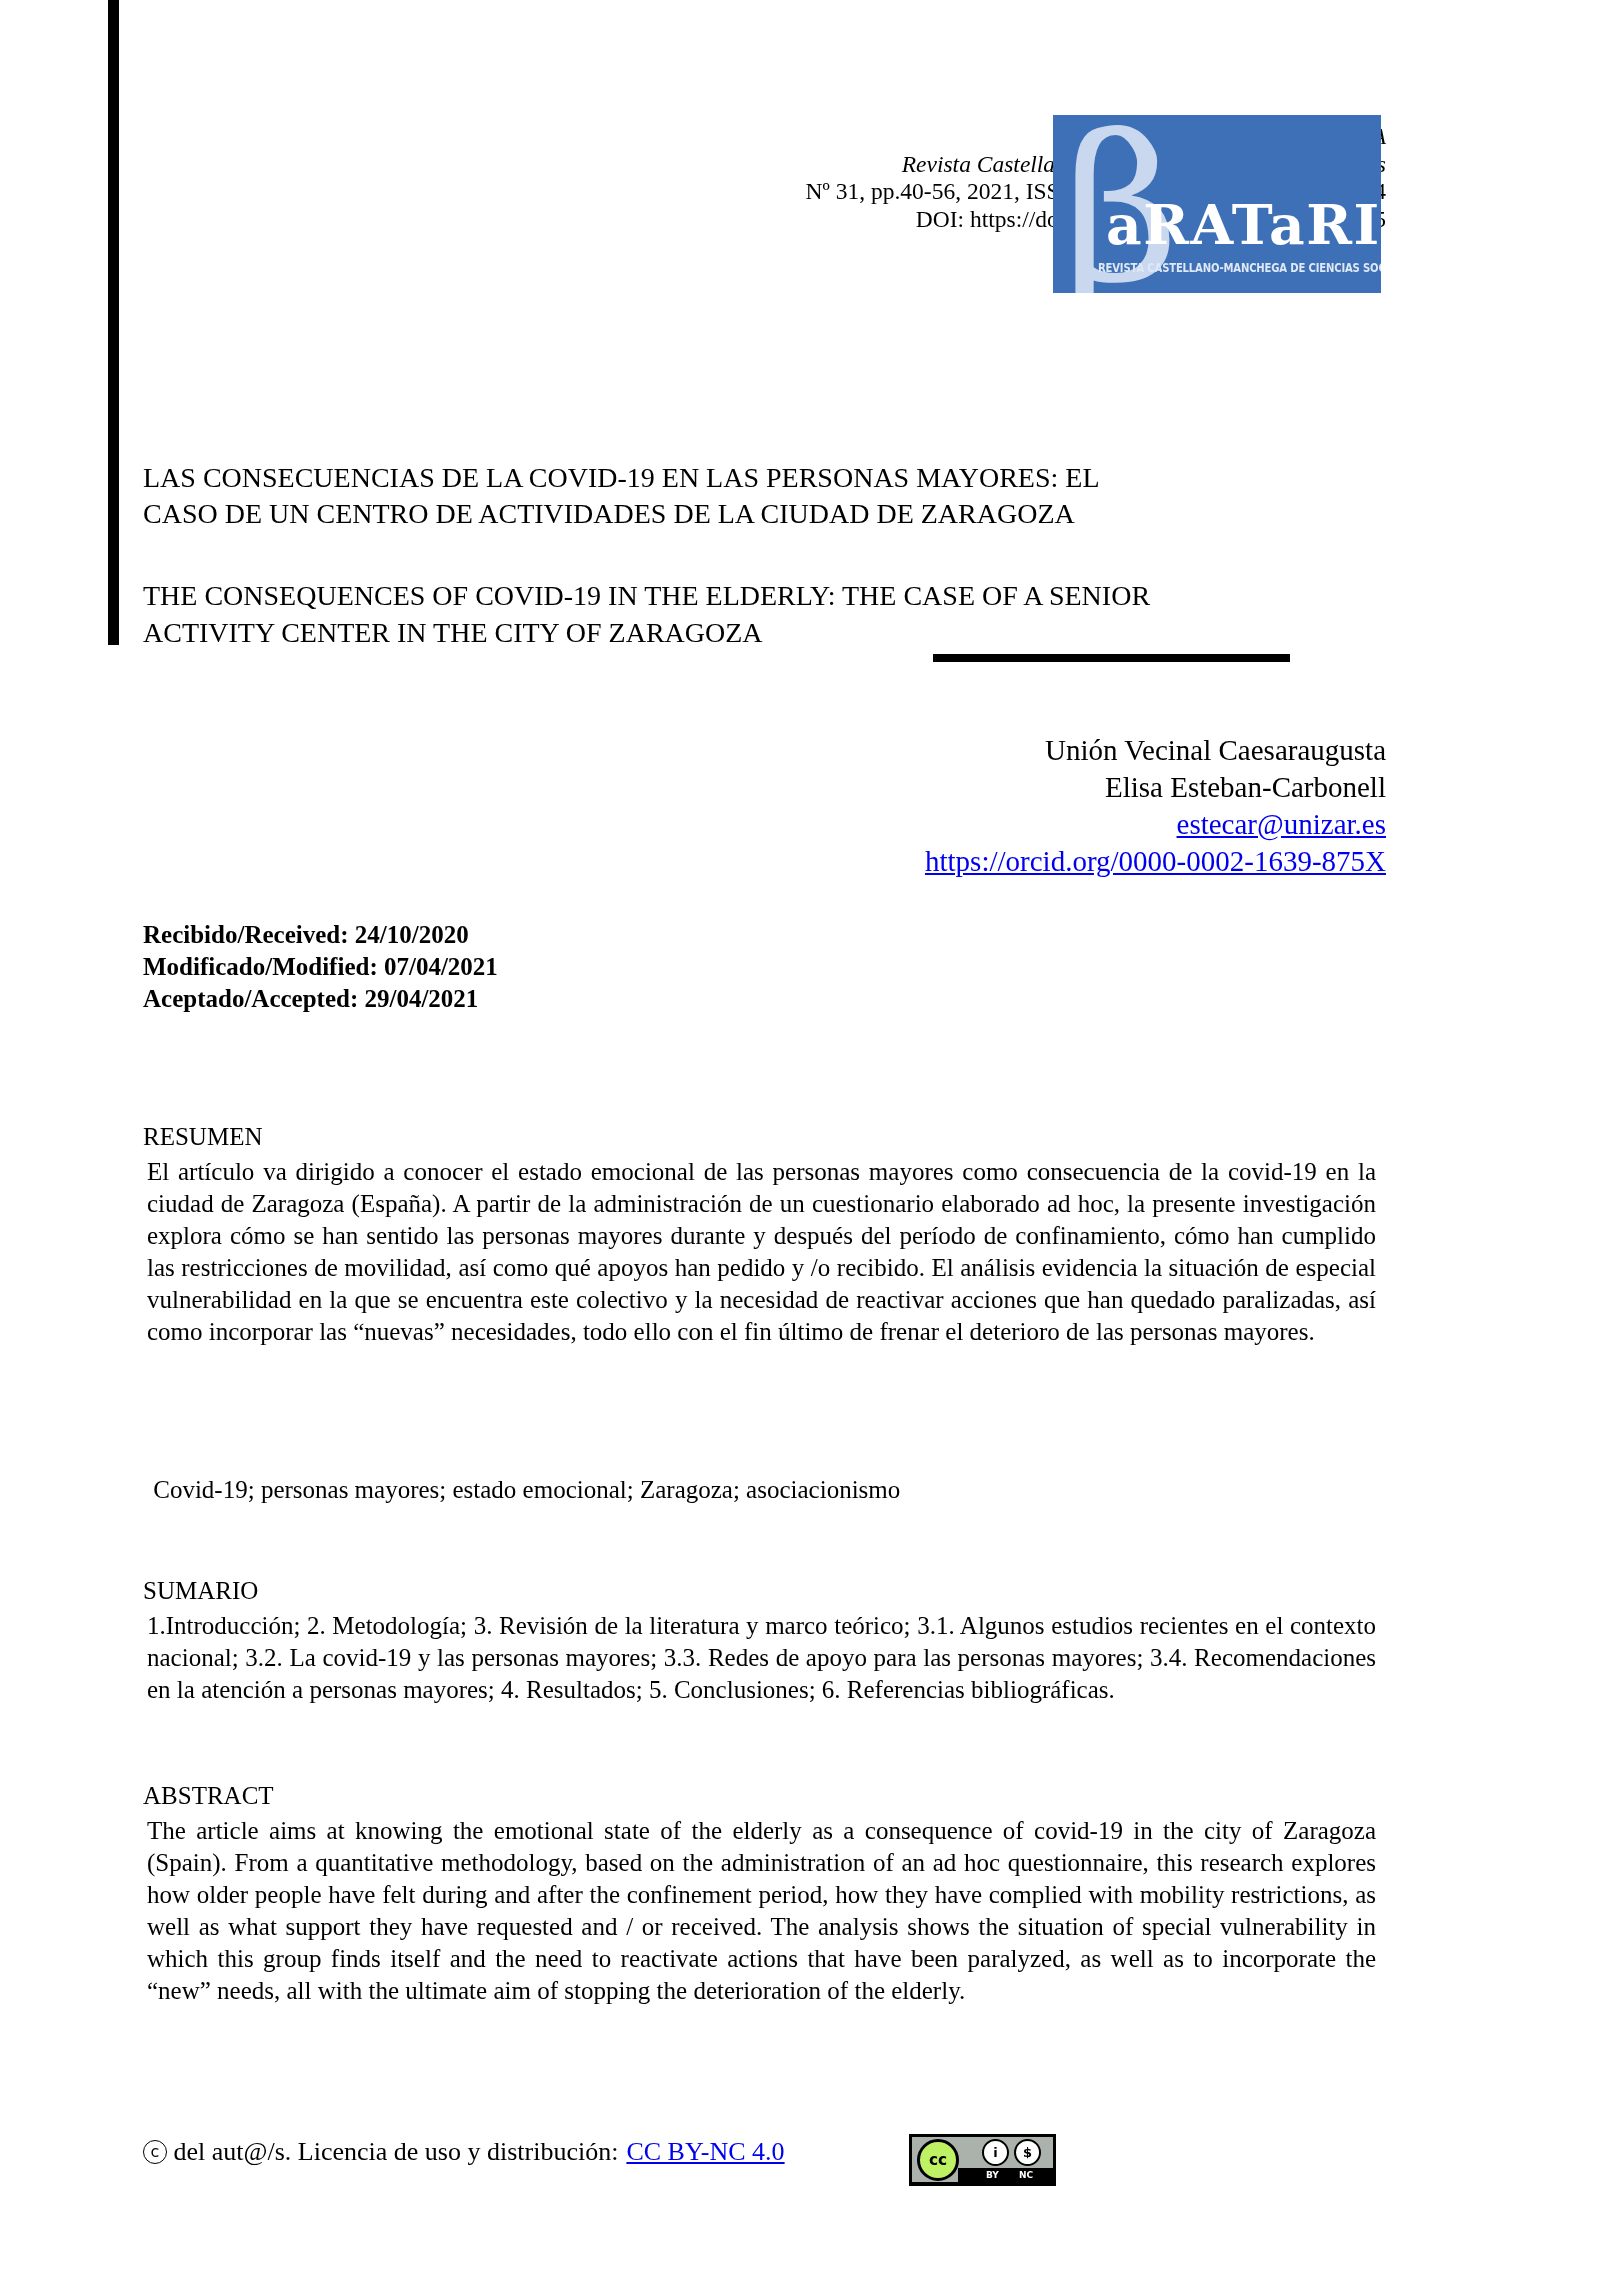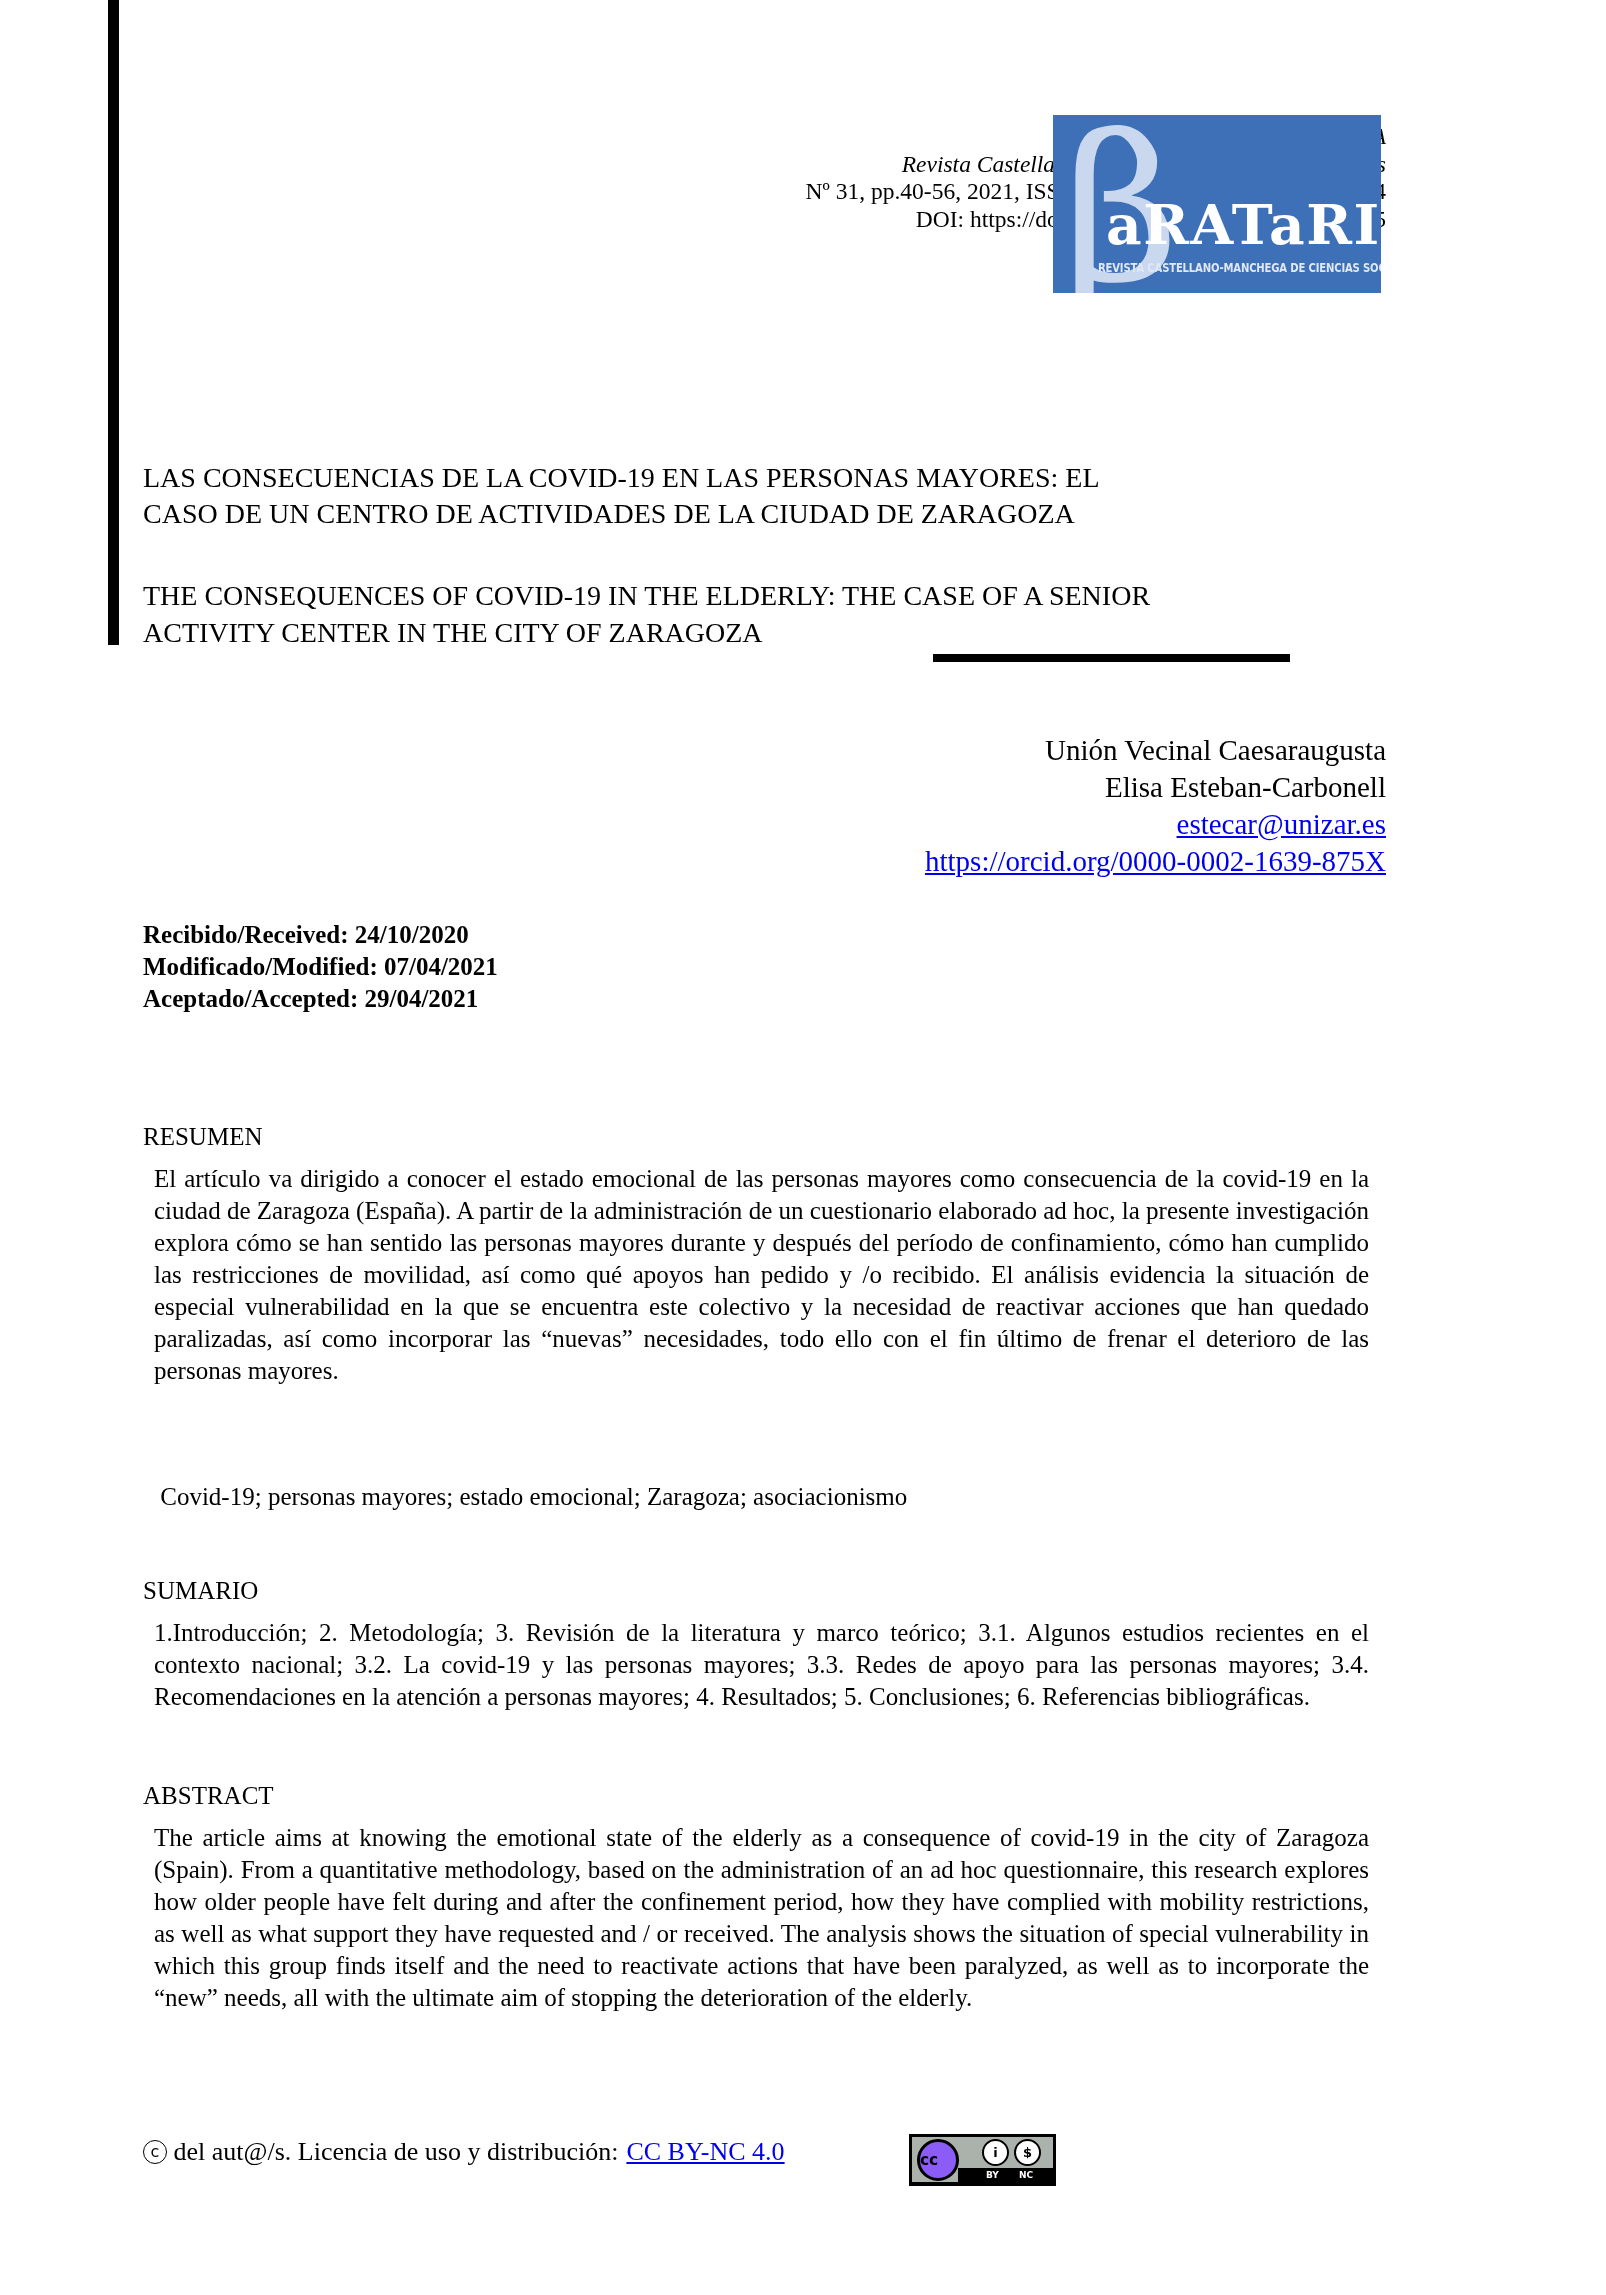--- a/index.html
+++ b/index.html
@@ -23,35 +23,35 @@
   .title-es { left:143px; top:460px; width:1237px; font-size:28px; line-height:36px; font-weight:normal; }
   .title-en { left:143px; top:577px; width:1237px; font-size:28px; line-height:37px; }
 
   .author { right:220px; top:732px; text-align:right; font-size:29px; line-height:37px; }
   .author a { color:#0000ee; text-decoration:underline; }
 
   .dates { left:143px; top:919px; font-size:25px; line-height:32px;font-weight:bold; }
 
   .section { left:143px; width:1237px; font-size:25px; line-height:32px; text-align:justify; }
   .section h3 { margin:0; font-size:25px; line-height:31px; font-weight:normal; }
-  .section p { margin:11px; }
+  .section p { margin:4px; }
 
   .sec-resumen { top:1121px; }
   .sec-palabras { top:1470px; }
   .sec-sumario { top:1575px; }
   .sec-abstract { top:1780px; }
 
   .footer { left:143px; top:2136px; font-size:26px; line-height:32px; display:flex; align-items:center; }
   .footer .copy { display:inline-block; width:24px; height:24px; border:1.6px solid #000; border-radius:50%;
                   font-family:"DejaVu Sans", sans-serif; font-size:16px; line-height:24px; text-align:center; margin-right:6.5px; box-sizing:border-box; line-height:21px; }
   .footer a { color:#0000ee; text-decoration:underline; margin-left:8px; }
   .cc-badge { left:909px; top:2134px; width:147px; height:52px; background:#000; }
   .cc-badge .inner { position:absolute; left:3.2px; top:3.2px; width:141px; height:45px; background:#aab2ab; }
-  .cc-badge .cc { position:absolute; left:8px; top:4.9px; width:36px; height:36px; border-radius:50%; background:#8b5cf6;
-                  border:3.2px solid #000; font-family:"DejaVu Sans", sans-serif; font-weight:bold; font-size:15.4px; line-height:36px; text-align:left; }
+  .cc-badge .cc { position:absolute; left:8px; top:4.9px; width:36px; height:36px; border-radius:50%; background:#bef264;
+                  border:3.2px solid #000; font-family:"DejaVu Sans", sans-serif; font-weight:bold; font-size:15.4px; line-height:36px; text-align:center; }
   .cc-badge .by, .cc-badge .nc { position:absolute; top:4.9px; width:23px; height:23px; border-radius:50%; background:#fff; border:2.4px solid #000;
                   font-family:"DejaVu Sans", sans-serif; font-weight:bold; font-size:13px; line-height:23px; text-align:center; }
   .cc-badge .by { left:73px; }
   .cc-badge .nc { left:105px; }
   .cc-badge .strip { position:absolute; left:49px; bottom:3.2px; width:96px; height:14.6px; background:#000; }
   .cc-badge .lab { position:absolute; bottom:3.2px; font-family:"DejaVu Sans", sans-serif; font-size:9px; line-height:14.6px; color:#fff; font-weight:bold; }
 </style>
 </head>
 <body>
 

